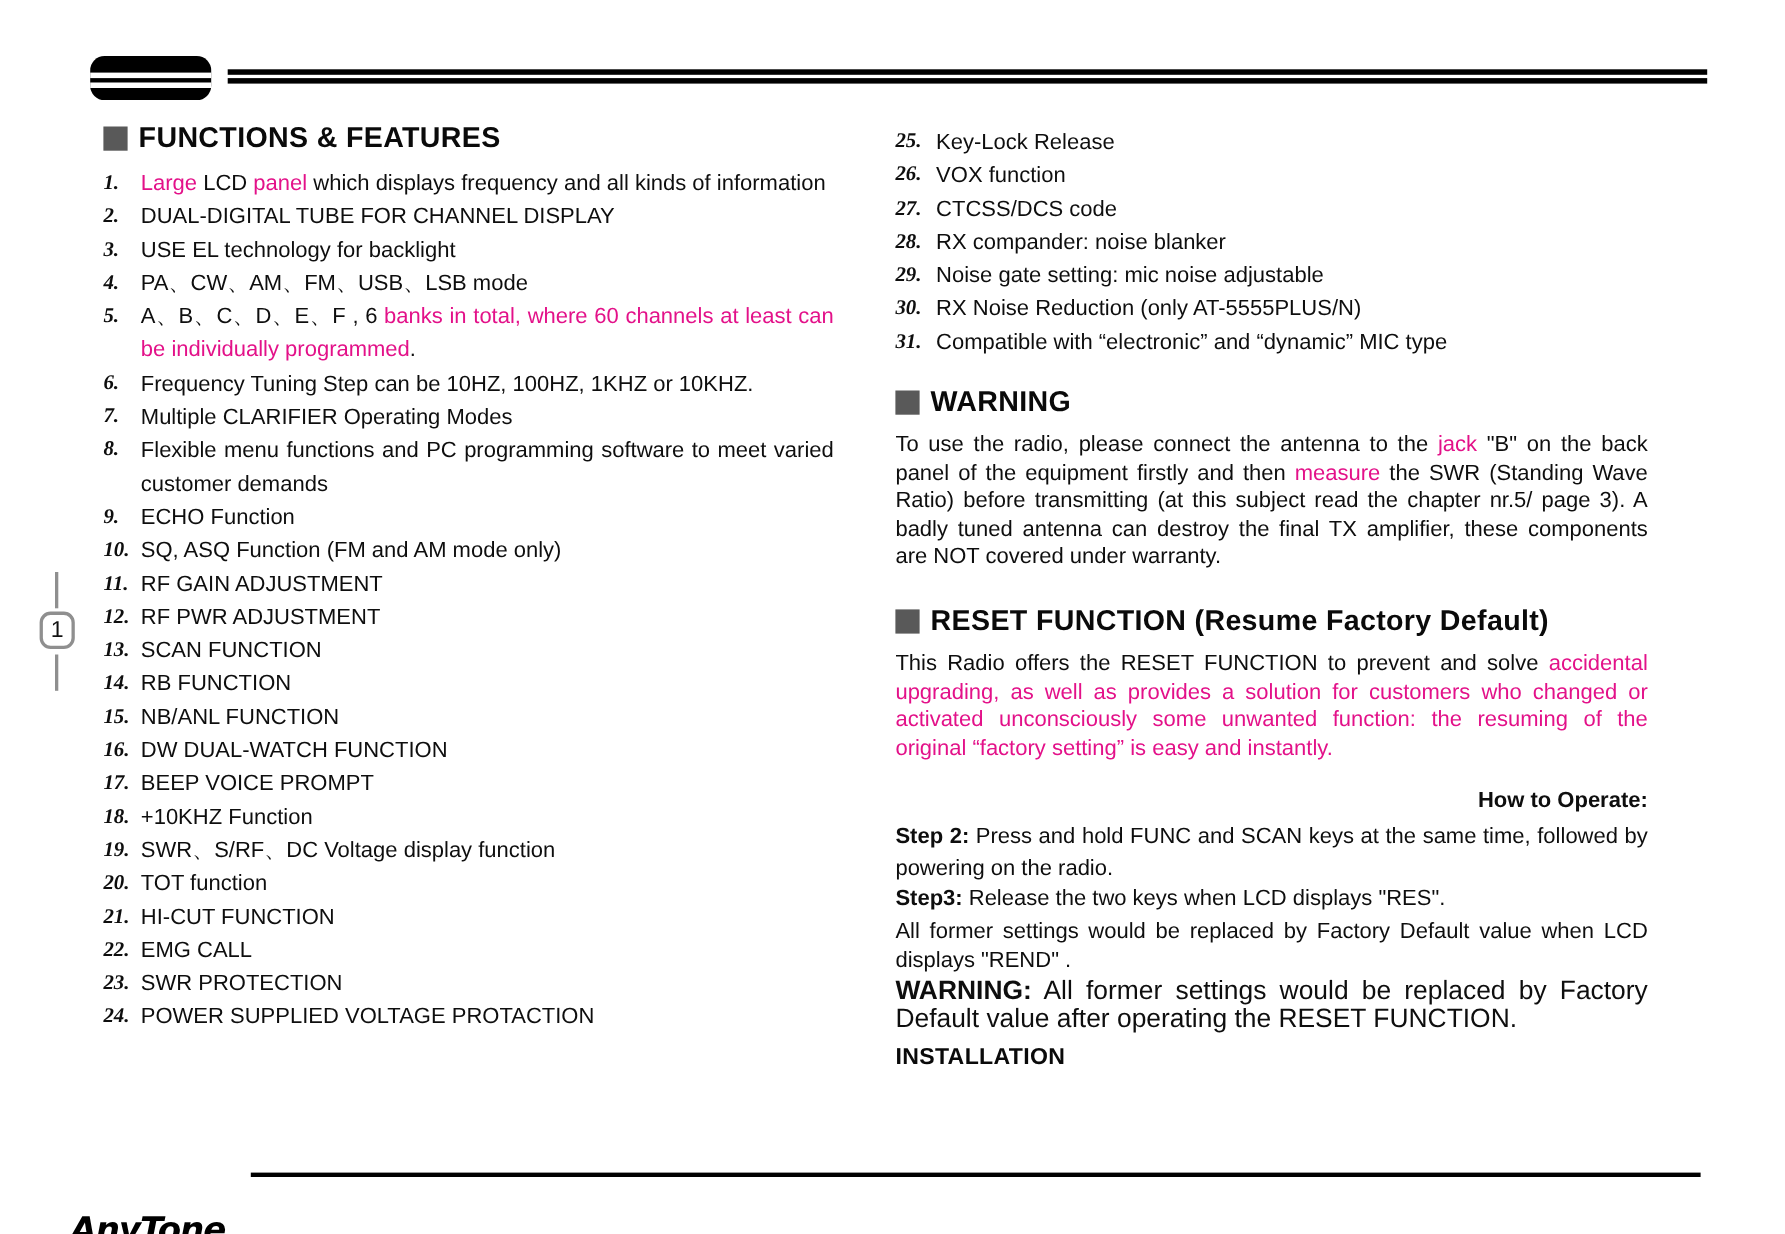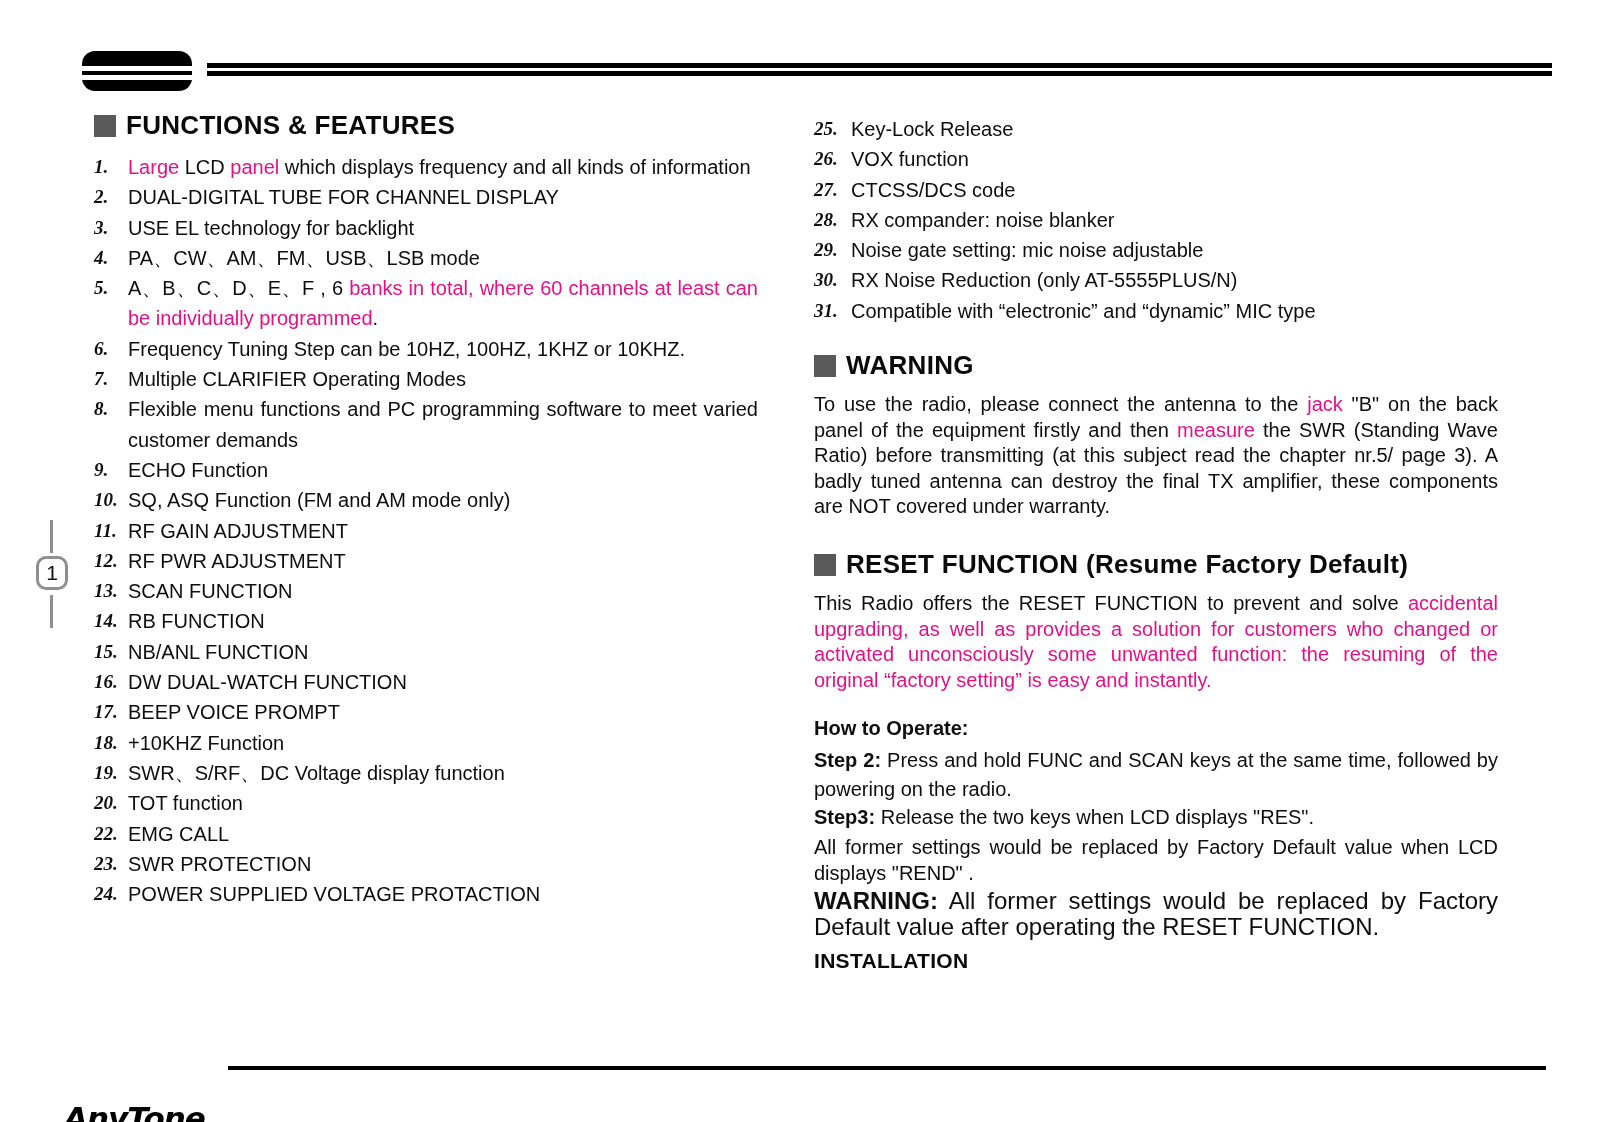--- a/index.html
+++ b/index.html
@@ -39,21 +39,21 @@
   .feat-num{
     flex:none;width:34px;font-family:"Liberation Serif","DejaVu Serif",serif;
     font-style:italic;font-weight:bold;font-size:19px;
   }
   .feat-text{flex:1;text-align:justify;}
   .col-right .feat-list{margin-top:4px;}
   .col-right .feat-num{width:37px;}
   .body-text{font-size:20px;line-height:25.6px;text-align:justify;margin:5px 0 0 0;}
   .head-warning{margin-top:24px;}
   .head-reset{margin-top:29px;}
-  .how-title{font-size:20px;font-weight:bold;margin:21px 0 4px 0;line-height:28px;}
+  .how-title{font-size:20px;font-weight:bold;margin:21px 0 4px 0;line-height:28px;text-align:right;}
   .step{font-size:20px;line-height:28.4px;text-align:justify;margin:0;}
   .step b{font-weight:bold;}
   .note{font-size:20px;line-height:26px;text-align:justify;margin:2px 0 0 0;}
   .warn-note{font-size:24px;line-height:26px;text-align:justify;margin:2px 0 0 0;}
   .warn-note b{font-weight:bold;}
   .installation{font-size:21px;font-weight:bold;letter-spacing:0.3px;margin:9px 0 0 0;color:#0a0a0a;}
   
   .brand{
     position:absolute;left:64px;top:1100px;font-size:31px;font-weight:bold;font-style:italic;
     letter-spacing:-1px;color:#000;font-family:"DejaVu Sans","Liberation Sans",sans-serif;
@@ -160,20 +160,24 @@
           </li>
           <li>
             <span class="feat-num">19.</span>
             <div class="feat-text"><span>SWR、S/RF、DC Voltage display function</span></div>
           </li>
           <li>
             <span class="feat-num">20.</span>
             <div class="feat-text"><span>TOT function</span></div>
           </li>
           <li>
+            <span class="feat-num">21.</span>
+            <div class="feat-text"><span> HI-CUT FUNCTION</span></div>
+          </li>
+          <li>
             <span class="feat-num">22.</span>
             <div class="feat-text"><span>EMG CALL</span></div>
           </li>
           <li>
             <span class="feat-num">23.</span>
             <div class="feat-text"><span>SWR PROTECTION</span></div>
           </li>
           <li>
             <span class="feat-num">24.</span>
             <div class="feat-text"><span>POWER SUPPLIED VOLTAGE PROTACTION</span></div>

